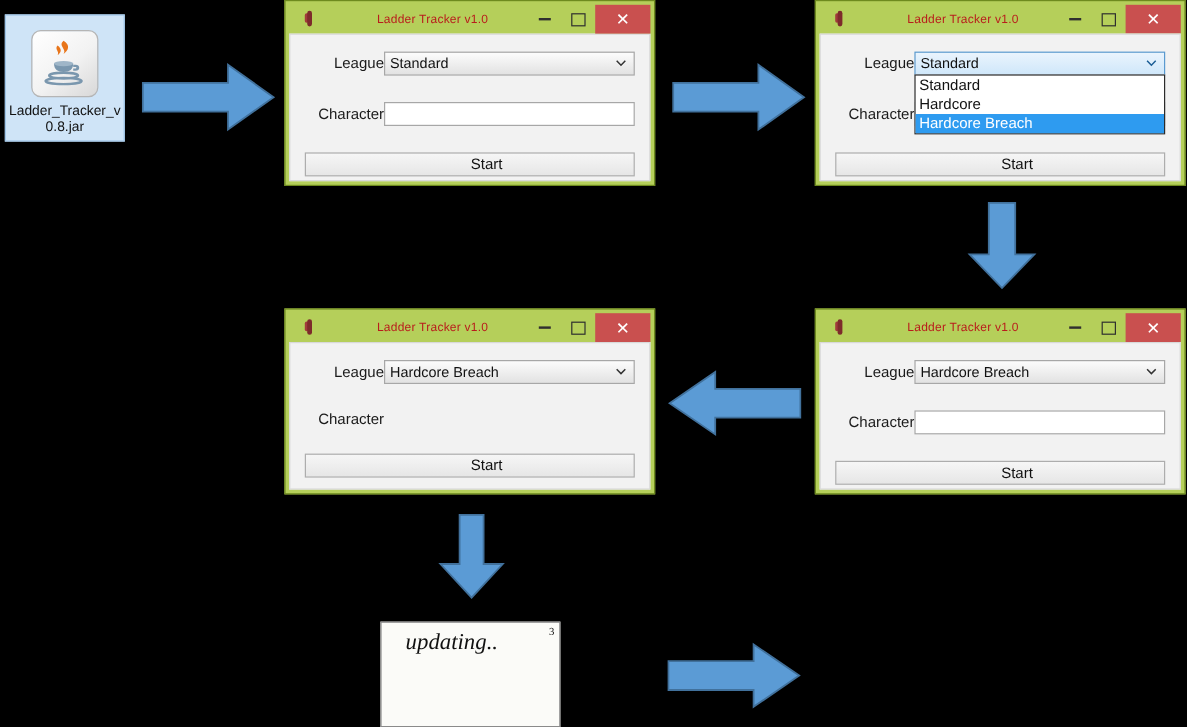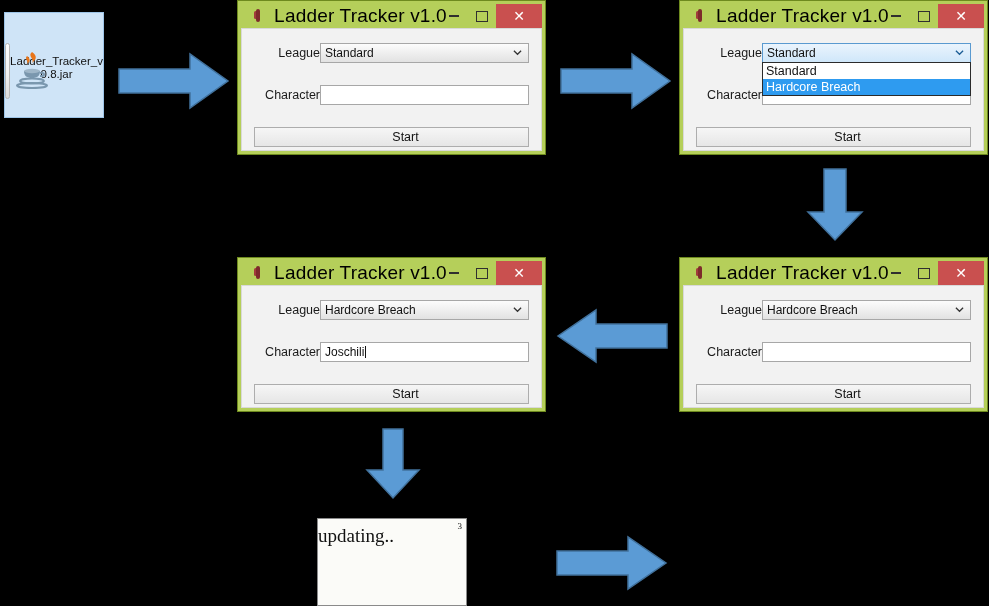--- a/index.html
+++ b/index.html
@@ -3,39 +3,39 @@
 <meta charset="utf-8">
 <style>
   html,body{margin:0;padding:0;background:#000;}
   body{width:989px;height:606px;position:relative;overflow:hidden;
        font-family:"Liberation Sans",sans-serif;}
   .abs{position:absolute;}
 
   
   .desk-icon{left:4px;top:12px;width:100px;height:106px;background:#cfe4f7;
              border:1px solid #9ec5e8;box-sizing:border-box;
-             display:flex;flex-direction:row;align-items:center;}
+             display:flex;flex-direction:column;align-items:center;}
   .jar-glyph{width:54px;height:54px;margin-top:12px;border-radius:8px;
              background:linear-gradient(140deg,#ffffff 0%,#f2f2f2 55%,#d8d8d8 100%);
              border:1px solid #b5b5b5;position:relative;}
   .desk-label{font-size:11.5px;color:#111;line-height:13px;text-align:center;
               margin-top:6px;width:98px;}
 
   
   .arrow svg{display:block;}
 
   
   .win{background:#b5cf5a;border:1px solid #6e8a1e;box-sizing:border-box;
        padding:3px;}
   .titlebar{height:24px;display:flex;align-items:center;position:relative;}
   .app-icon{width:14px;height:16px;margin-left:10px;position:relative;flex:0 0 auto;}
   .app-icon i{position:absolute;left:5px;top:1px;width:4px;height:13px;
               background:#7d2b2b;border-radius:2px;}
   .app-icon i.b{left:3px;top:3px;width:3px;height:8px;background:#a23b3b;border-radius:2px;}
-  .wtitle{flex:1;text-align:center;font-size:19px;color:#000000;
+  .wtitle{flex:1;text-align:center;font-size:10px;color:#b91c1c;
           letter-spacing:.2px;padding-right:86px;}
   .wbtns{position:absolute;right:0;top:0;height:24px;display:flex;align-items:stretch;}
   .wbtn{width:28px;display:flex;align-items:center;justify-content:center;}
   .wbtn .dash{width:10px;height:2px;background:#2f2f2f;}
   .wbtn .sq{width:10px;height:9px;border:1.5px solid #2f2f2f;}
   .wclose{width:46px;background:#c9504f;display:flex;align-items:center;
           justify-content:center;color:#fff;font-size:14px;}
   .wbody{background:#f2f2f2;border:1px solid #d9d9d9;box-sizing:border-box;
          height:calc(100% - 24px);padding:14px 12px 12px 12px;}
   .row{display:flex;align-items:center;margin-bottom:22px;text-align:right;}
@@ -57,21 +57,21 @@
             box-sizing:border-box;z-index:30;}
   .dopt{height:16px;font-size:12.5px;color:#111;padding:0 3px;
         display:flex;align-items:center;line-height:16px;}
   .dopt.sel{background:#2e9bf0;color:#fff;}
 
   
   .panel{background:#fbfbf8;border:1px solid #8a8a8a;box-sizing:border-box;
          font-family:"Liberation Serif",serif;overflow:hidden;position:relative;}
   .pbadge{position:absolute;right:4px;top:2px;font-size:9px;color:#111;
           font-family:"Liberation Serif",serif;}
-  .pbig{font-size:19px;color:#111;line-height:21px;padding:6px 0 0 0;}
+  .pbig{font-size:19px;color:#111;line-height:21px;padding:6px 0 0 20px;font-style:italic;}
 </style>
 </head>
 <body>
 
 <div class="abs desk-icon">
   <div class="jar-glyph">
     <svg width="52" height="52" viewBox="0 0 52 52" style="position:absolute;left:0;top:0;">
       <path d="M26 8c-5 4 3 7 0 11 4-3 6-7 0-11z" fill="#e8751a"></path>
       <path d="M21 12c-3 3 2 5 0 8 3-2 4-5 0-8z" fill="#e8751a"></path>
       <path d="M18 27h16c0 5-3 7-8 7s-8-2-8-7z" fill="#7a97ae"></path>
@@ -190,20 +190,21 @@
     <div class="row">
       <div class="lbl">Character</div>
       <div class="txtin">
         <span></span>
       </div>
     </div>
     <div class="btn">Start</div>
 
     <div class="droplist" style="left:78px;top:33px;width:209px;">
       <div class="dopt">Standard</div>
+      <div class="dopt">Hardcore</div>
       <div class="dopt sel">Hardcore Breach</div>
     </div>
   </div>
 </div>
 
 <div class="abs win" style="left:679px;top:257px;width:309px;height:155px;">
   <div class="titlebar">
     <div class="app-icon">
         <i class="b"></i>
         <i></i>
@@ -261,24 +262,20 @@
       <div class="lbl">League</div>
       <div class="combo">
         <span>Hardcore Breach</span>
         <svg class="chev" viewBox="0 0 10 10">
             <path d="M1 3 L5 7 L9 3" stroke="#333" stroke-width="1.4" fill="none"></path>
           </svg>
       </div>
     </div>
     <div class="row">
       <div class="lbl">Character</div>
-      <div class="txtin">
-        <span>Joschili</span>
-          <span class="caret"></span>
-      </div>
     </div>
     <div class="btn">Start</div>
   </div>
 </div>
 
 <div class="abs panel" style="left:317px;top:518px;width:150px;height:88px;">
   <div class="pbadge">3</div>
   <div class="pbig">updating..</div>
 </div>
 

